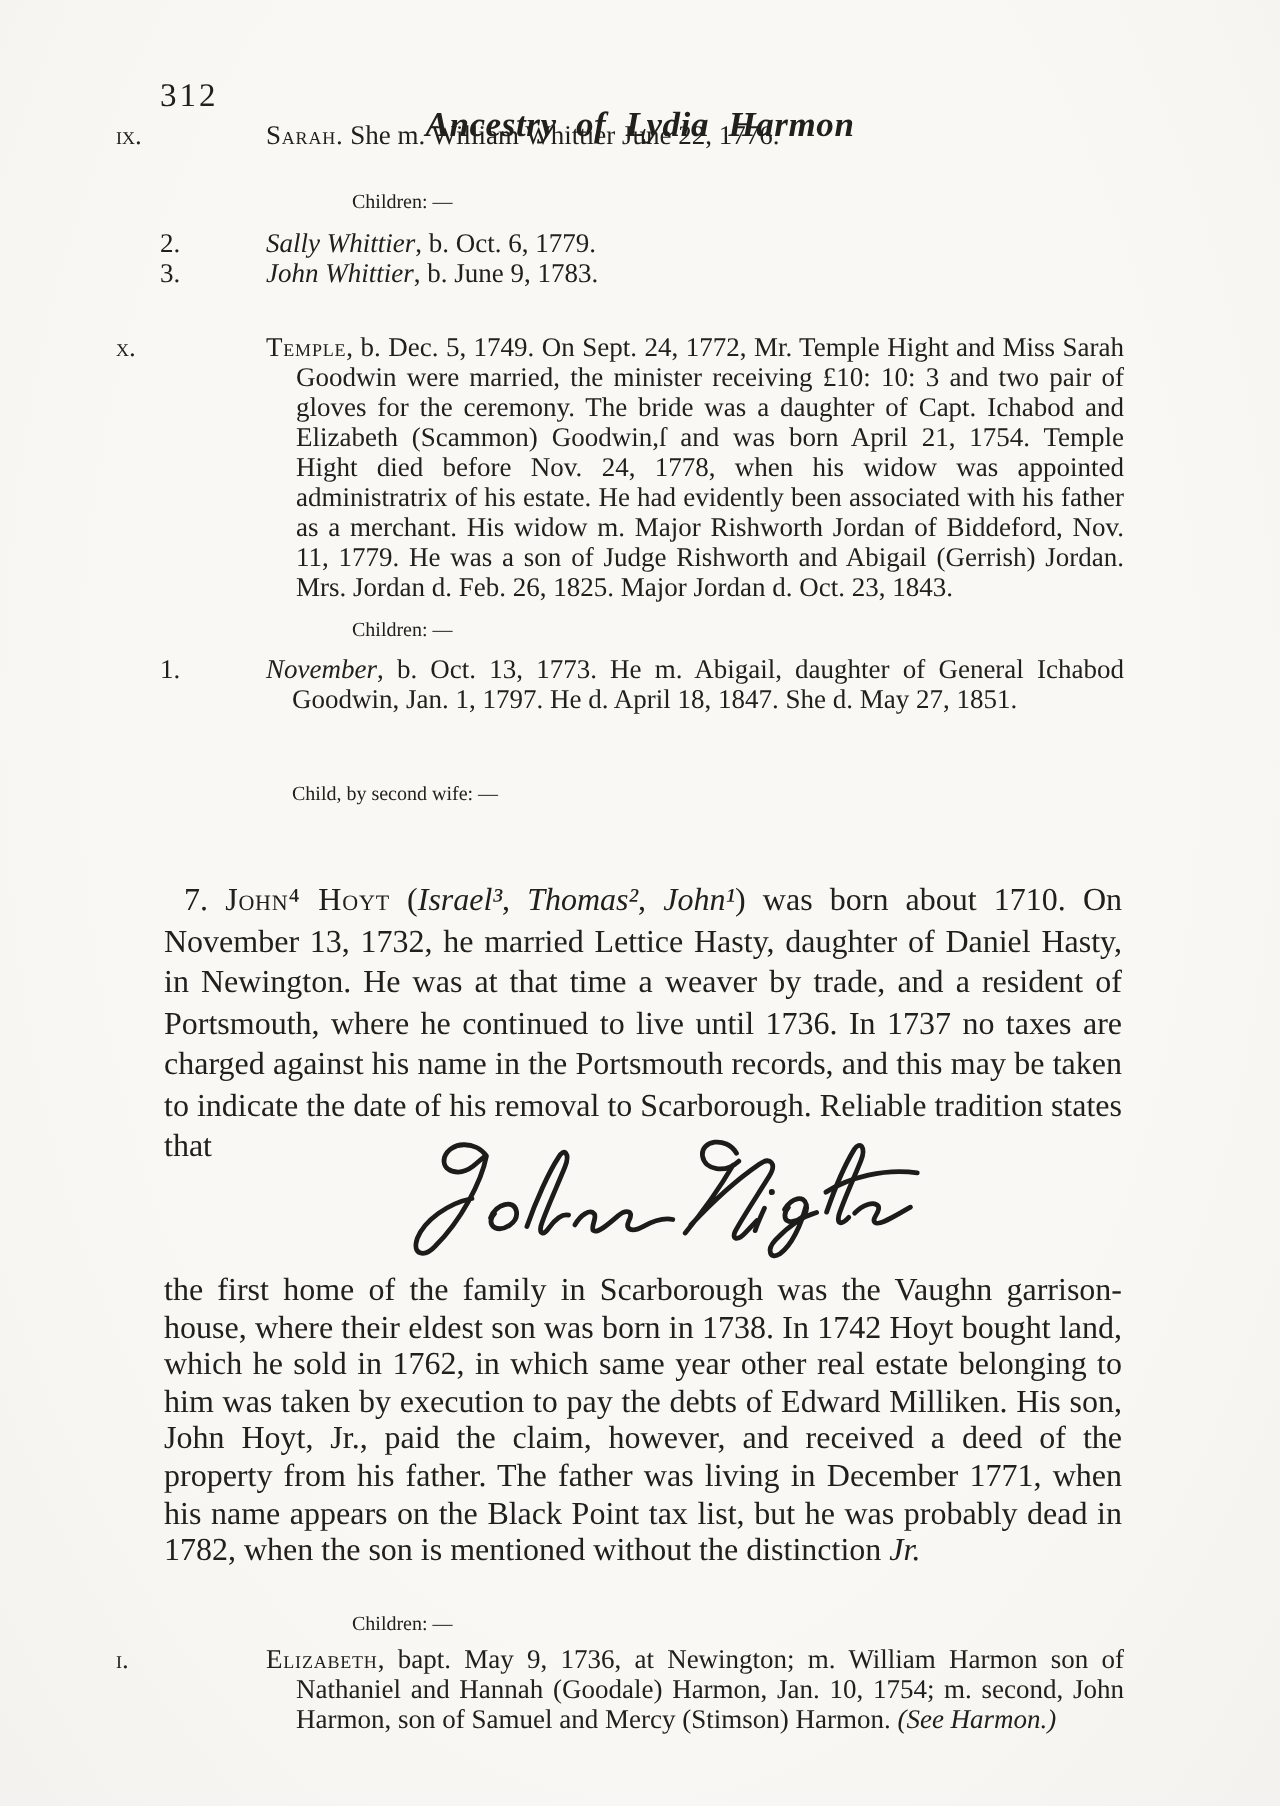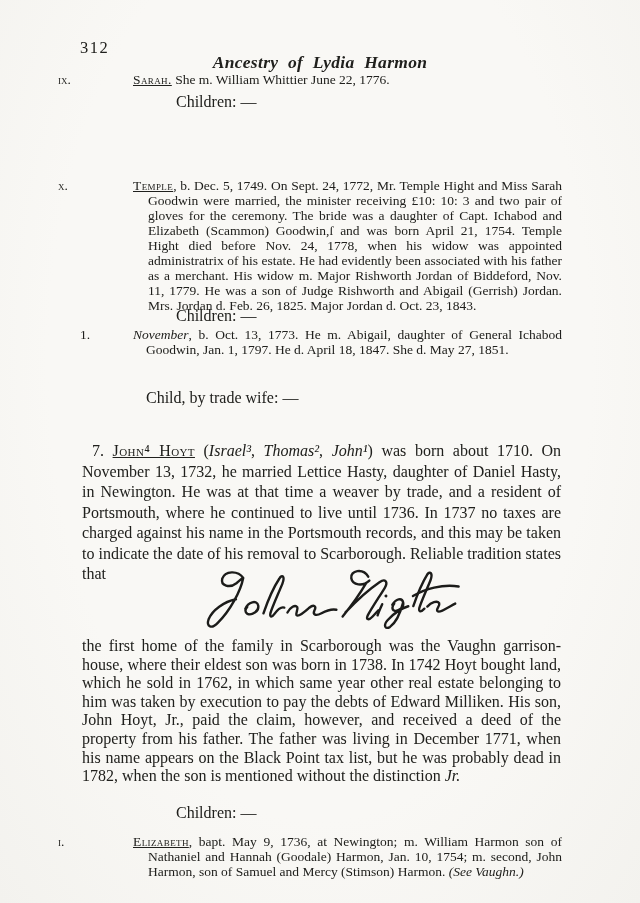--- a/index.html
+++ b/index.html
@@ -12,28 +12,28 @@
   .page{position:absolute;inset:0;}
 
   
   .page-num{position:absolute;top:38px;left:80px;font-size:16.5px;letter-spacing:1.5px;}
   .page-title{position:absolute;top:52px;left:120px;right:120px;text-align:center;
     font-style:italic;font-weight:bold;font-size:17.5px;word-spacing:5px;letter-spacing:.3px;}
 
   
   .entry{position:absolute;left:82px;width:480px;font-size:13.5px;line-height:15px;
     text-align:justify;padding-left:66px;text-indent:-45px;box-sizing:border-box;}
-  .entry-num{display:inline-block;width:30px;font-variant:small-caps;margin-top:12px;}
+  .entry-num{display:inline-block;width:30px;font-variant:small-caps;}
   #sarah-entry{top:60px;}
   #temple-entry{top:166px;}
   #xi-entry{top:407px;}
   #hoyt-children{top:822px;}
 
   
-  .children-label{position:absolute;font-size:16px;line-height:17px;}
+  .children-label{position:absolute;font-size:10px;line-height:17px;}
   #sarah-children-label{top:93px;left:176px;}
   #temple-children-label{top:307px;left:176px;}
   #second-wife-label{top:389px;left:146px;}
   #hoyt-children-label{top:804px;left:176px;}
 
   
   .child-list{position:absolute;left:82px;width:480px;font-size:13.5px;line-height:15px;}
   #sarah-children{top:114px;}
   #temple-children{top:327px;}
   .child-item{padding-left:64px;text-indent:-33px;text-align:justify;}
@@ -44,46 +44,48 @@
   #para1{top:441px;line-height:20.5px;text-indent:10px;}
   #para2{top:637px;line-height:18.6px;}
 
   
   #signature{position:absolute;top:564px;left:196px;width:266px;height:70px;transform:rotate(-2deg);}
   #signature svg{display:block;width:100%;height:100%;}
   #signature path{fill:none;stroke:#1c1c1a;stroke-width:2.4;stroke-linecap:round;stroke-linejoin:round;}
 
   
   .seg-i{font-style:italic;}
-  .seg-sc{font-variant:small-caps;letter-spacing:.4px;text-decoration:underline;}
+  .seg-sc{font-variant:small-caps;letter-spacing:.4px;}
 </style>
 </head>
 <body>
 
 <div class="page">
 
   <div class="page-num">312</div>
   <div class="page-title">Ancestry of Lydia Harmon</div>
 
   <div class="entry" id="sarah-entry"><span class="entry-num">ix.</span><span><span class="seg-sc">Sarah.</span><span>  She m. William Whittier June 22, 1776.</span></span></div>
 
   <div class="children-label" id="sarah-children-label">Children: —</div>
 
   <div class="child-list" id="sarah-children">
+      <div class="child-item"><span class="child-num">2.</span><span class="seg-i">Sally Whittier</span><span>, b. Oct. 6, 1779.</span></div>
+      <div class="child-item"><span class="child-num">3.</span><span class="seg-i">John Whittier</span><span>, b. June 9, 1783.</span></div>
     </div>
 
   <div class="entry" id="temple-entry"><span class="entry-num">x.</span><span><span class="seg-sc">Temple</span><span>, b. Dec. 5, 1749.  On Sept. 24, 1772, Mr. Temple Hight and Miss Sarah Goodwin were married, the minister receiving £10: 10: 3 and two pair of gloves for the ceremony.  The bride was a daughter of Capt. Ichabod and Elizabeth (Scammon) Goodwin,ſ and was born April 21, 1754.  Temple Hight died before Nov. 24, 1778, when his widow was appointed administratrix of his estate.  He had evidently been associated with his father as a merchant.  His widow m. Major Rishworth Jordan of Biddeford, Nov. 11, 1779.  He was a son of Judge Rishworth and Abigail (Gerrish) Jordan.  Mrs. Jordan d. Feb. 26, 1825.  Major Jordan d. Oct. 23, 1843.</span></span></div>
 
   <div class="children-label" id="temple-children-label">Children: —</div>
 
   <div class="child-list" id="temple-children">
       <div class="child-item"><span class="child-num">1.</span><span class="seg-i">November</span><span>, b. Oct. 13, 1773.  He m. Abigail, daughter of General Ichabod Goodwin, Jan. 1, 1797.  He d. April 18, 1847.  She d. May 27, 1851.</span></div>
     </div>
 
-  <div class="children-label" id="second-wife-label">Child, by trade wife: —</div>
+  <div class="children-label" id="second-wife-label">Child, by second wife: —</div>
 
 
   <div class="para" id="para1"><span>7. </span><span class="seg-sc">John⁴ Hoyt</span><span> (</span><span class="seg-i">Israel³</span><span>, </span><span class="seg-i">Thomas²</span><span>, </span><span class="seg-i">John¹</span><span>) was born about 1710.  On November 13, 1732, he married Lettice Hasty, daughter of Daniel Hasty, in Newington.  He was at that time a weaver by trade, and a resident of Portsmouth, where he continued to live until 1736.  In 1737 no taxes are charged against his name in the Portsmouth records, and this may be taken to indicate the date of his removal to Scarborough.  Reliable tradition states that</span></div>
 
   <div id="signature" aria-label="John Hight">
 
     <svg viewBox="0 0 266 70">
       <path d="M48,11 C43,3 30,3 27,11 C25,18 34,21 41,16 C45,13 48,10 48,11 C45,24 34,43 21,55 C15,61 9,59 12,51 C16,42 28,34 40,32"></path>
       <path d="M49,42 C52,35 61,33 62,39 C63,45 55,49 51,47 C48,45 49,42 51,40"></path>
       <path d="M67,47 C72,34 79,20 84,13 C87,8 90,11 87,18 C82,29 76,41 74,47 C73,51 75,52 78,48 C81,44 85,41 88,42"></path>
@@ -95,15 +97,15 @@
       <path d="M217,45 C222,32 228,20 232,14 C235,10 238,13 235,20 C231,29 225,41 223,47 C222,51 224,52 228,48"></path>
       <path d="M231,46 C235,42 241,40 243,43 C244,46 239,49 241,51 C243,53 251,48 259,44"></path>
       <path d="M217,35 C229,28 247,24 263,27"></path>
     </svg>
   </div>
 
   <div class="para" id="para2"><span>the first home of the family in Scarborough was the Vaughn garrison-house, where their eldest son was born in 1738.  In 1742 Hoyt bought land, which he sold in 1762, in which same year other real estate belonging to him was taken by execution to pay the debts of Edward Milliken.  His son, John Hoyt, Jr., paid the claim, however, and received a deed of the property from his father.  The father was living in December 1771, when his name appears on the Black Point tax list, but he was probably dead in 1782, when the son is mentioned without the distinction </span><span class="seg-i">Jr.</span></div>
 
   <div class="children-label" id="hoyt-children-label">Children: —</div>
 
-  <div class="entry" id="hoyt-children"><span class="entry-num">i.</span><span><span class="seg-sc">Elizabeth</span><span>, bapt. May 9, 1736, at Newington;  m. William Harmon son of Nathaniel and Hannah (Goodale) Harmon, Jan. 10, 1754;  m. second, John Harmon, son of Samuel and Mercy (Stimson) Harmon.  </span><span class="seg-i">(See Vaughn.)</span></span></div>
+  <div class="entry" id="hoyt-children"><span class="entry-num">i.</span><span><span class="seg-sc">Elizabeth</span><span>, bapt. May 9, 1736, at Newington;  m. William Harmon son of Nathaniel and Hannah (Goodale) Harmon, Jan. 10, 1754;  m. second, John Harmon, son of Samuel and Mercy (Stimson) Harmon.  </span><span class="seg-i">(See Harmon.)</span></span></div>
 
 </div>
 
 </body></html>

